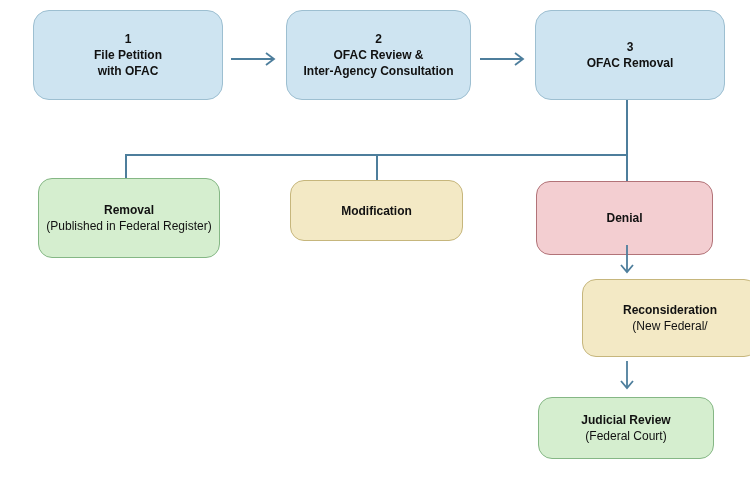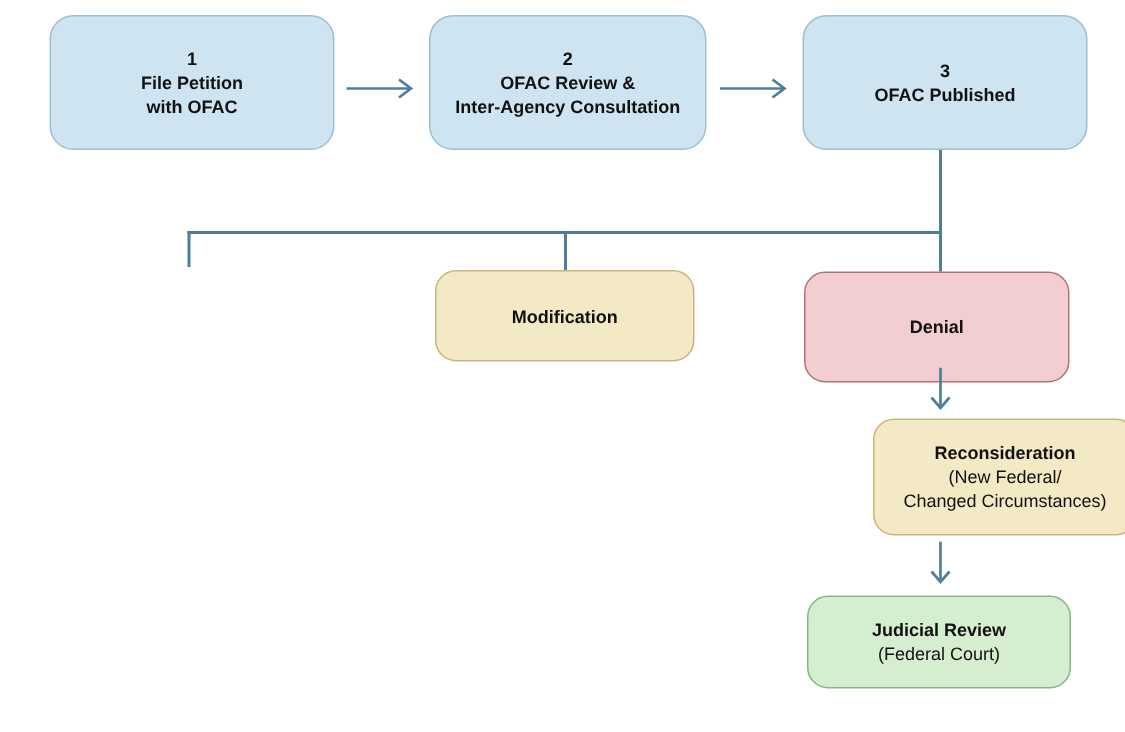--- a/index.html
+++ b/index.html
@@ -55,49 +55,52 @@
 
   <div class="arrow" style="left:478px; top:51px;">
     <svg width="50" height="16" viewBox="0 0 50 16">
       <line x1="2" y1="8" x2="44" y2="8" stroke="currentColor" stroke-width="1.8"></line>
       <polyline points="37,2 45,8 37,14" fill="none" stroke="currentColor" stroke-width="1.8"></polyline>
     </svg>
   </div>
 
   <div class="box blue" style="left:535px; top:10px; width:190px; height:90px;">
     <span class="ln bold">3</span>
-    <span class="ln bold">OFAC Published</span>
+    <span class="ln bold">OFAC Removal</span>
   </div>
 
   <div class="line" style="left:626px; top:100px; width:2px; height:56px;"></div>
   <div class="line" style="left:125px; top:154px; width:503px; height:2px;"></div>
   <div class="line" style="left:125px; top:154px; width:2px; height:24px;"></div>
   <div class="line" style="left:376px; top:154px; width:2px; height:26px;"></div>
   <div class="line" style="left:626px; top:154px; width:2px; height:27px;"></div>
 
+  <div class="box green" style="left:38px; top:178px; width:182px; height:80px;">
+    <span class="ln bold">Removal</span>
+    <span class="ln">(Published in Federal Register)</span>
+  </div>
 
   <div class="box tan" style="left:290px; top:180px; width:173px; height:61px;">
     <span class="ln bold">Modification</span>
   </div>
 
   <div class="box pink" style="left:536px; top:181px; width:177px; height:74px;">
     <span class="ln bold">Denial</span>
   </div>
 
   <div class="arrow" style="left:619px; top:245px;">
     <svg width="16" height="32" viewBox="0 0 16 32">
       <line x1="8" y1="0" x2="8" y2="26" stroke="currentColor" stroke-width="1.8"></line>
       <polyline points="2,20 8,27 14,20" fill="none" stroke="currentColor" stroke-width="1.8"></polyline>
     </svg>
   </div>
 
   <div class="box tan" style="left:538px; top:279px; width:176px; height:78px;margin-left:44px;">
     <span class="ln bold">Reconsideration</span>
     <span class="ln">(New Federal/</span>
-    <span class="ln">Changed Circumstances)</span>
   </div>
 
   <div class="arrow" style="left:619px; top:361px;">
     <svg width="16" height="32" viewBox="0 0 16 32">
       <line x1="8" y1="0" x2="8" y2="26" stroke="currentColor" stroke-width="1.8"></line>
       <polyline points="2,20 8,27 14,20" fill="none" stroke="currentColor" stroke-width="1.8"></polyline>
     </svg>
   </div>
 
   <div class="box green" style="left:538px; top:397px; width:176px; height:62px;">

